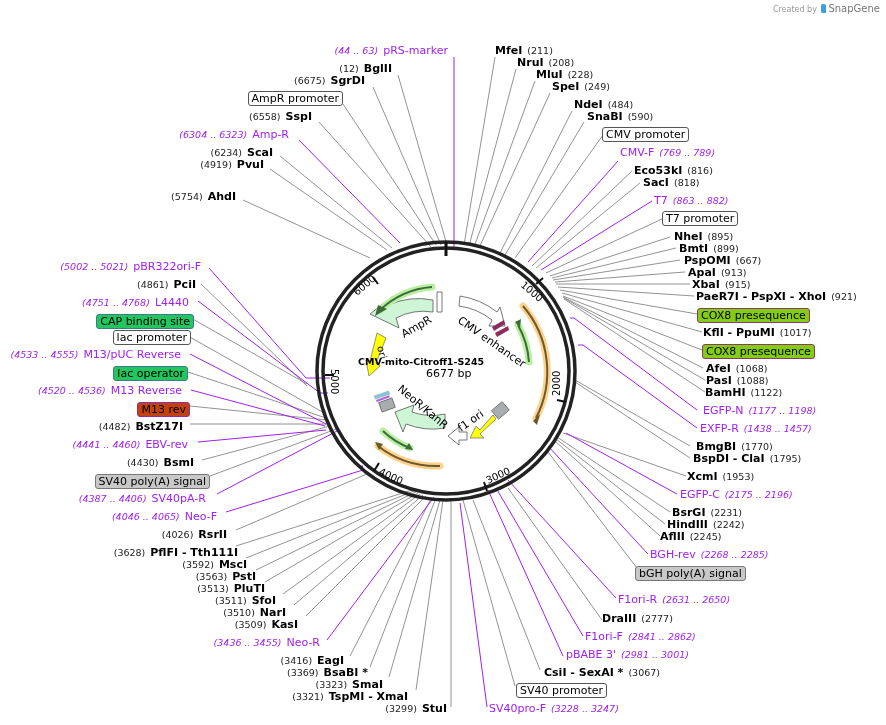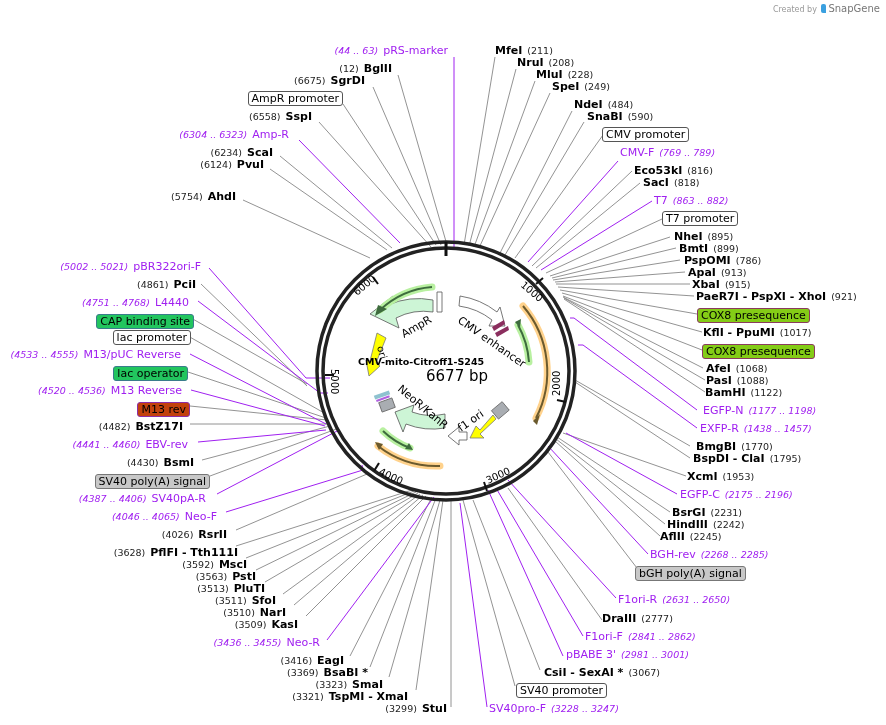--- a/index.html
+++ b/index.html
@@ -12,21 +12,21 @@
   .lbl.primer .pos{color:#a020f0;font-style:italic;}
   .box{display:inline-block;border:1px solid #555;border-radius:3px;padding:0 3px;font-size:11px;line-height:13px;background:#fff;}
   .box.cox{background:#84cc16;border-color:#8a3b5e;}
   .box.teal{background:#22c55e;border-color:#3a7c8b;}
   .box.gray{background:#c8c8c8;border-color:#777;}
   .box.purple{background:#c2410c;border-color:#8b2ea6;}
   .credit{position:absolute;right:6px;top:3px;font-size:8px;color:#999;}
   .credit .sg{font-size:10px;color:#777;}
   .credit .logo{display:inline-block;width:5px;height:9px;background:#3aa0e0;border-radius:2px 2px 0 2px;vertical-align:-1px;margin:0 2px;}
   .center-name{position:absolute;left:358px;top:356px;font-size:9.5px;font-weight:bold;}
-  .center-len{position:absolute;left:426px;top:367px;font-size:15px;}
+  .center-len{position:absolute;left:426px;top:367px;font-size:11px;}
 </style>
 </head>
 <body>
 
 <svg id="map" width="886" height="725" viewBox="0 0 886 725">
 
   <g stroke="#777" stroke-width="0.8" fill="none">
 
     <line x1="398" y1="75" x2="447" y2="245"></line>
     <line x1="373" y1="87" x2="441" y2="245"></line>
@@ -196,21 +196,21 @@
 <div class="center-name">CMV-mito-Citroff1-S245</div>
 <div class="center-len">6677 bp</div>
 
 <div class="lbl primer" style="right:438px;top:44px"><span class="pos">(44 .. 63)</span><span>pRS-marker</span></div>
 <div class="lbl" style="right:494px;top:62px"><span class="pos">(12)</span><span class="nm">BglII</span></div>
 <div class="lbl" style="right:521px;top:74px"><span class="pos">(6675)</span><span class="nm">SgrDI</span></div>
 <div class="lbl" style="right:543px;top:91px"><span class="box">AmpR promoter</span></div>
 <div class="lbl" style="right:574px;top:110px"><span class="pos">(6558)</span><span class="nm">SspI</span></div>
 <div class="lbl primer" style="right:597px;top:128px"><span class="pos">(6304 .. 6323)</span><span>Amp-R</span></div>
 <div class="lbl" style="right:613px;top:146px"><span class="pos">(6234)</span><span class="nm">ScaI</span></div>
-<div class="lbl" style="right:622px;top:158px"><span class="pos">(6124)</span><span class="nm">PvuI</span></div>
+<div class="lbl" style="right:622px;top:158px"><span class="pos">(4919)</span><span class="nm">PvuI</span></div>
 <div class="lbl" style="right:650px;top:190px"><span class="pos">(5754)</span><span class="nm">AhdI</span></div>
 <div class="lbl primer" style="right:685px;top:260px"><span class="pos">(5002 .. 5021)</span><span>pBR322ori-F</span></div>
 <div class="lbl" style="right:690px;top:278px"><span class="pos">(4861)</span><span class="nm">PciI</span></div>
 <div class="lbl primer" style="right:697px;top:296px"><span class="pos">(4751 .. 4768)</span><span>L4440</span></div>
 <div class="lbl" style="right:692px;top:314px"><span class="box teal">CAP binding site</span></div>
 <div class="lbl" style="right:695px;top:330px"><span class="box">lac promoter</span></div>
 <div class="lbl primer" style="right:705px;top:348px"><span class="pos">(4533 .. 4555)</span><span>M13/pUC Reverse</span></div>
 <div class="lbl" style="right:698px;top:366px"><span class="box teal">lac operator</span></div>
 <div class="lbl primer" style="right:704px;top:384px"><span class="pos">(4520 .. 4536)</span><span>M13 Reverse</span></div>
 <div class="lbl" style="right:696px;top:402px"><span class="box purple">M13 rev</span></div>
@@ -255,21 +255,21 @@
 <div class="lbl primer" style="left:703px;top:404px"><span>EGFP-N</span><span class="pos">(1177 .. 1198)</span></div>
 <div class="lbl" style="left:705px;top:386px"><span class="nm">BamHI</span><span class="pos">(1122)</span></div>
 <div class="lbl" style="left:706px;top:374px"><span class="nm">PasI</span><span class="pos">(1088)</span></div>
 <div class="lbl" style="left:706px;top:362px"><span class="nm">AfeI</span><span class="pos">(1068)</span></div>
 <div class="lbl" style="left:702px;top:344px"><span class="box cox">COX8 presequence</span></div>
 <div class="lbl" style="left:703px;top:326px"><span class="nm">KflI  - PpuMI</span><span class="pos">(1017)</span></div>
 <div class="lbl" style="left:697px;top:308px"><span class="box cox">COX8 presequence</span></div>
 <div class="lbl" style="left:696px;top:290px"><span class="nm">PaeR7I  - PspXI  - XhoI</span><span class="pos">(921)</span></div>
 <div class="lbl" style="left:692px;top:278px"><span class="nm">XbaI</span><span class="pos">(915)</span></div>
 <div class="lbl" style="left:688px;top:266px"><span class="nm">ApaI</span><span class="pos">(913)</span></div>
-<div class="lbl" style="left:684px;top:254px"><span class="nm">PspOMI</span><span class="pos">(786)</span></div>
+<div class="lbl" style="left:684px;top:254px"><span class="nm">PspOMI</span><span class="pos">(667)</span></div>
 <div class="lbl" style="left:679px;top:242px"><span class="nm">BmtI</span><span class="pos">(899)</span></div>
 <div class="lbl" style="left:674px;top:230px"><span class="nm">NheI</span><span class="pos">(895)</span></div>
 <div class="lbl" style="left:662px;top:211px"><span class="box">T7 promoter</span></div>
 <div class="lbl primer" style="left:654px;top:194px"><span>T7</span><span class="pos">(863 .. 882)</span></div>
 <div class="lbl" style="left:643px;top:176px"><span class="nm">SacI</span><span class="pos">(818)</span></div>
 <div class="lbl" style="left:634px;top:164px"><span class="nm">Eco53kI</span><span class="pos">(816)</span></div>
 <div class="lbl primer" style="left:620px;top:146px"><span>CMV-F</span><span class="pos">(769 .. 789)</span></div>
 <div class="lbl" style="left:602px;top:127px"><span class="box">CMV promoter</span></div>
 <div class="lbl" style="left:587px;top:110px"><span class="nm">SnaBI</span><span class="pos">(590)</span></div>
 <div class="lbl" style="left:574px;top:98px"><span class="nm">NdeI</span><span class="pos">(484)</span></div>

